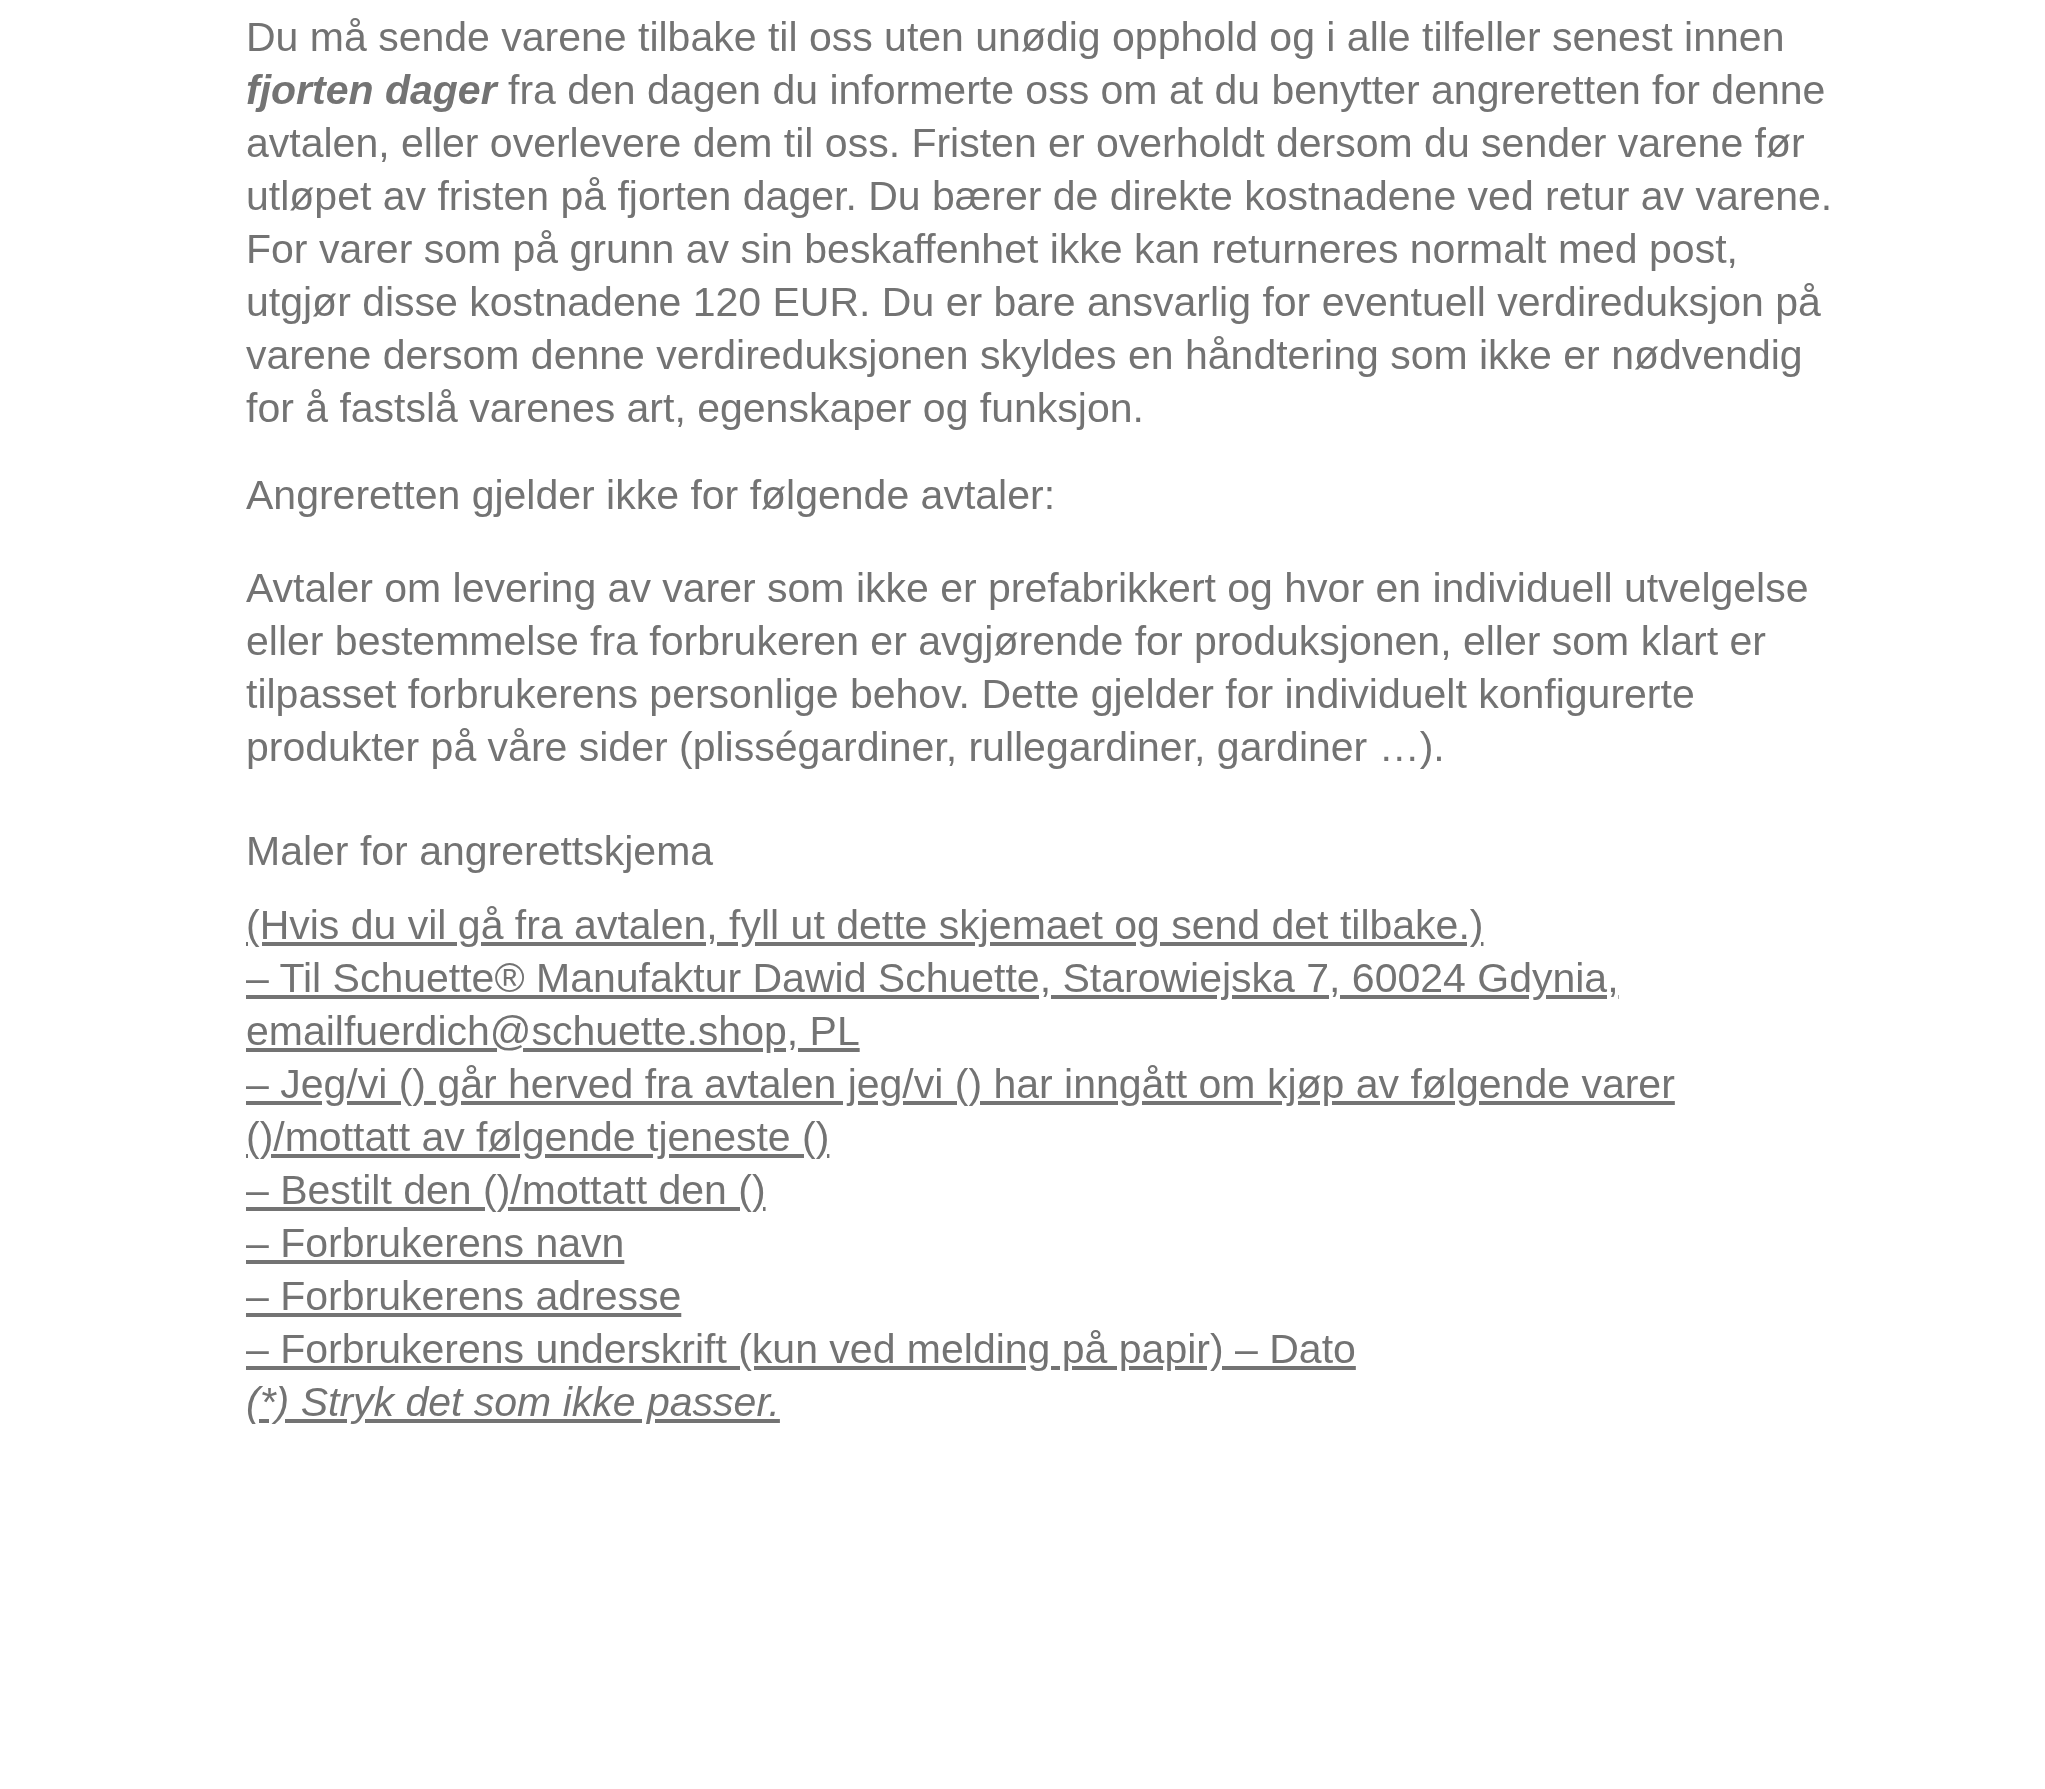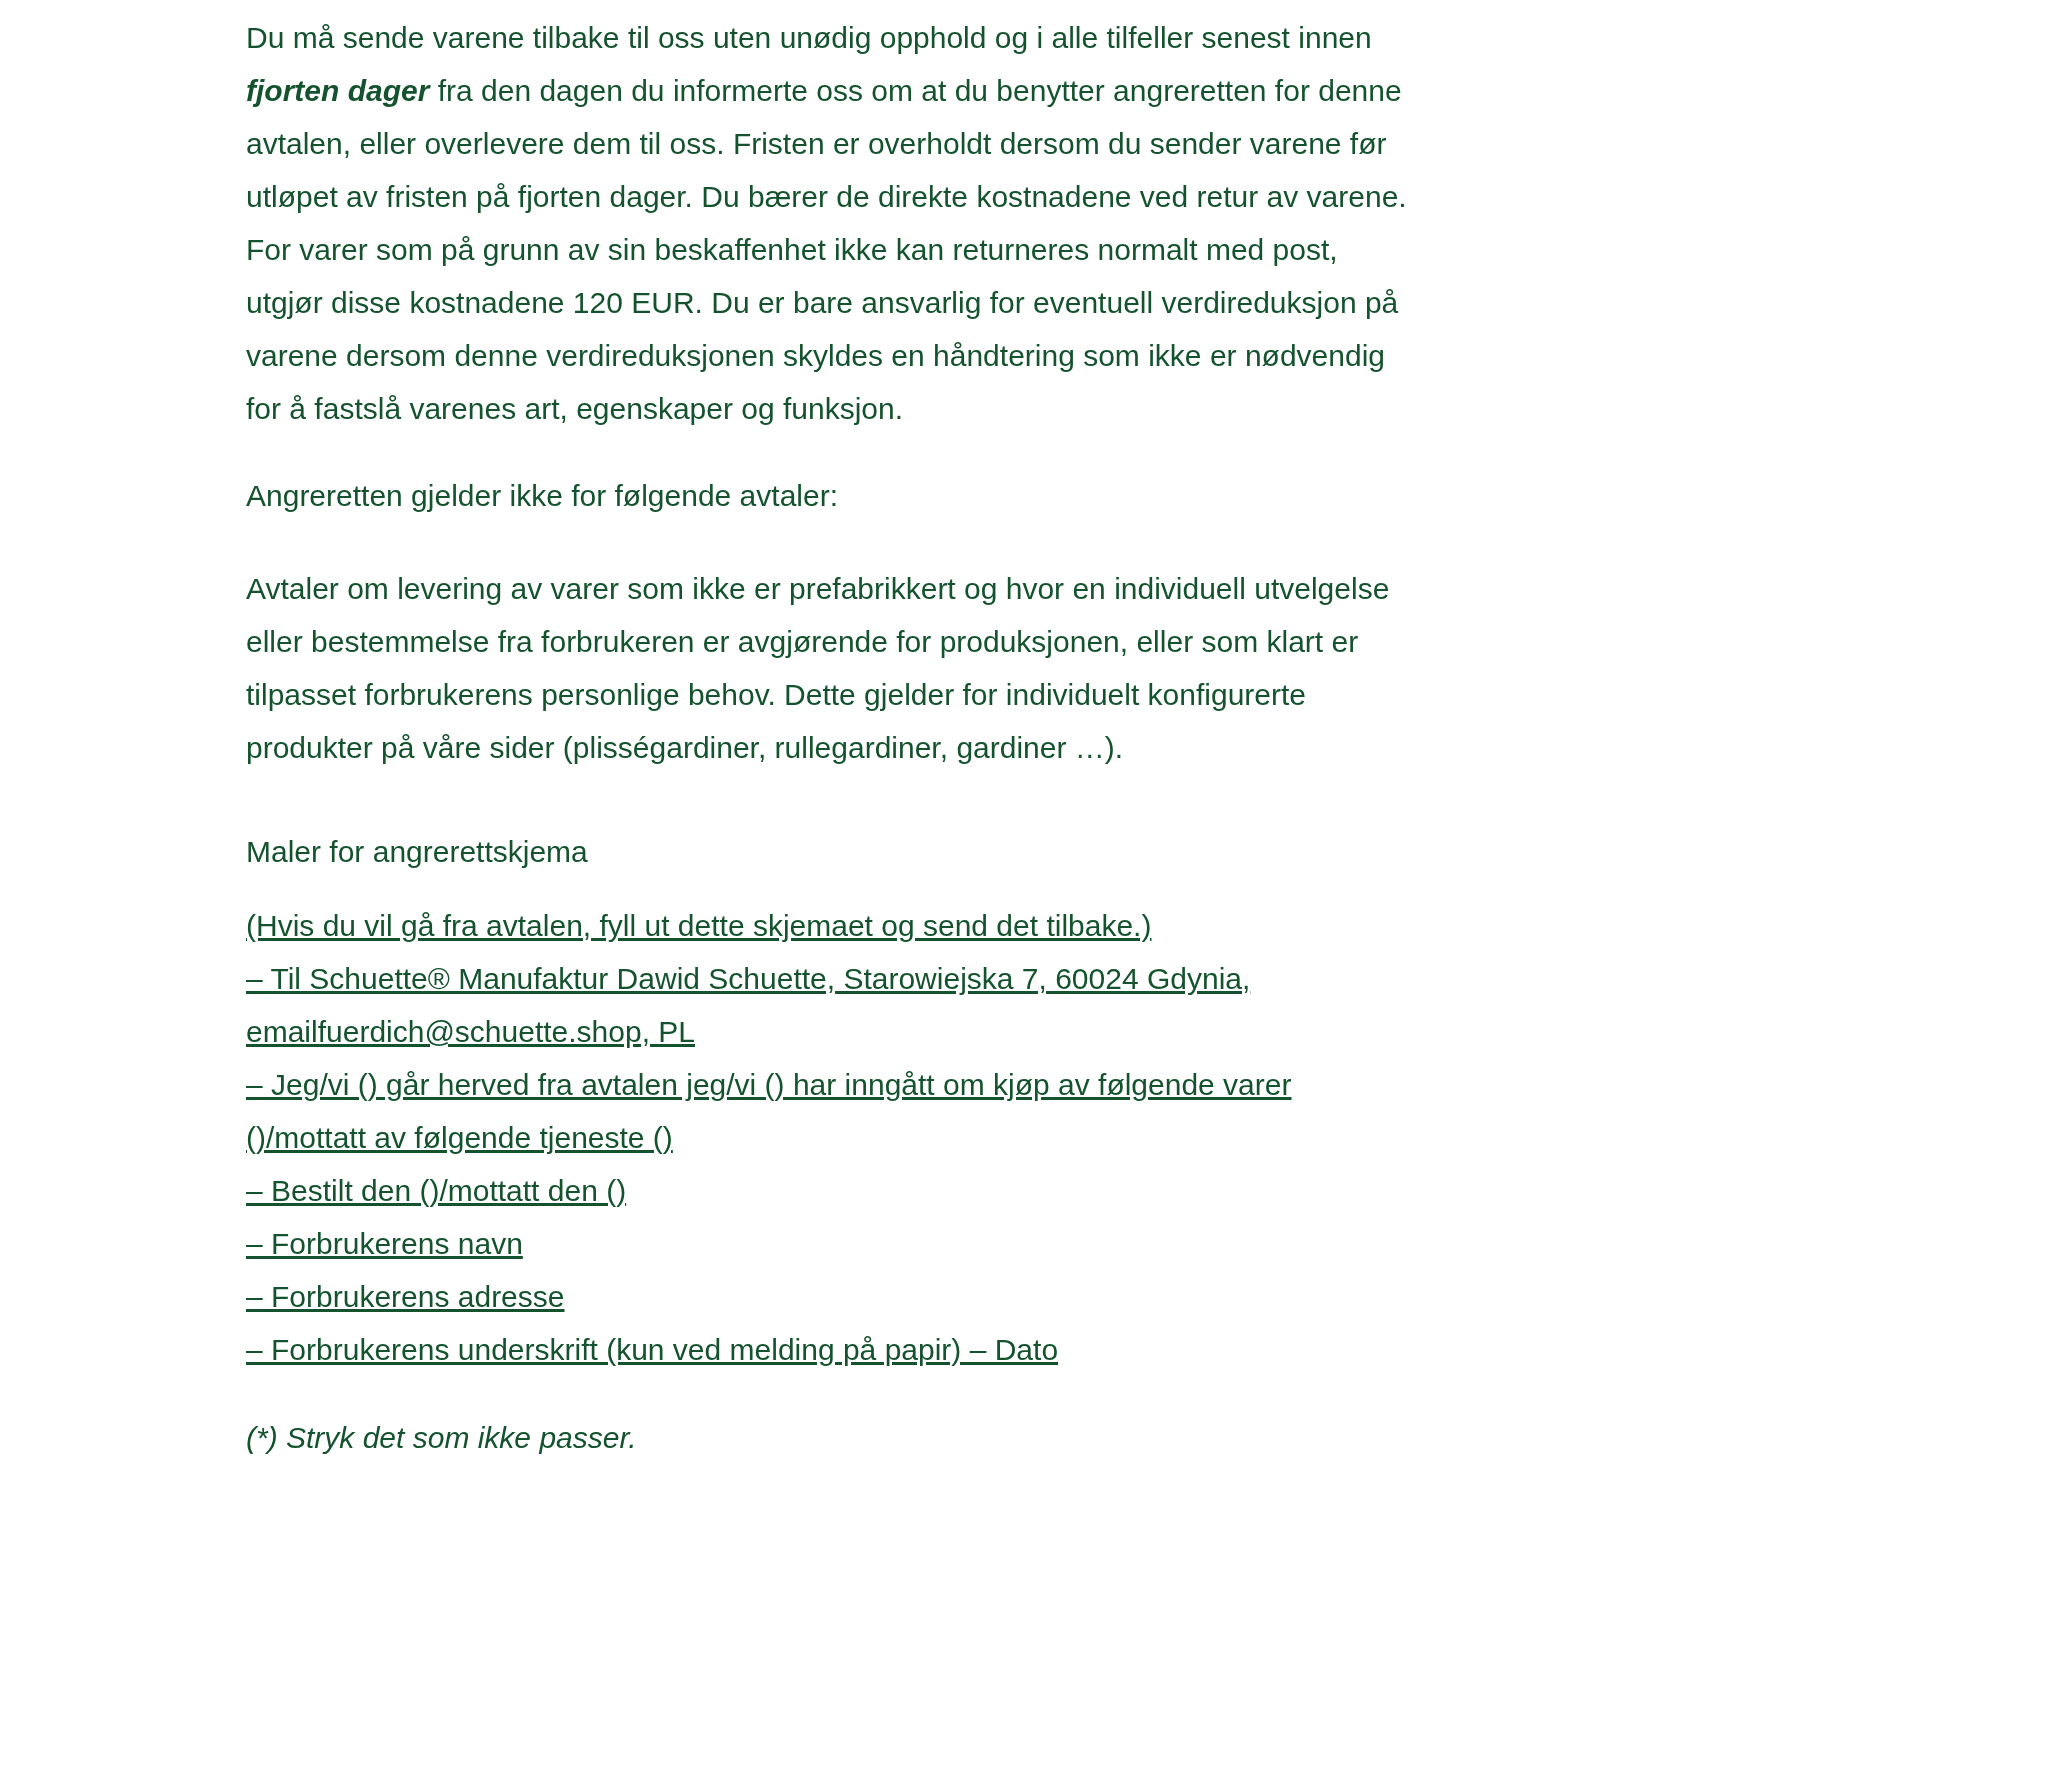--- a/index.html
+++ b/index.html
@@ -10,37 +10,37 @@
     width: 2046px;
     height: 1789px;
     background: #ffffff;
     overflow: hidden;
     font-family: "Liberation Sans", "DejaVu Sans", sans-serif;
   }
   .doc {
     position: absolute;
     left: 246px;
     top: 11.4px;
-    color: #14532d;
-    font-size: 30px;
+    color: #737373;
+    font-size: 41px;
     line-height: 53px;
     font-weight: 400;
   }
   .line {
     white-space: nowrap;
   }
   .block {
     margin: 0;
     padding: 0;
   }
   #exclusions-intro { margin-top: 34px; }
   #exclusions-body  { margin-top: 40px; }
   #form-heading     { margin-top: 51px; font-weight: normal; }
   #form-body        { margin-top: 21px; text-decoration: underline; }
-  #footnote         { margin-top: 35px; font-style: italic; }
+  #footnote         { font-style: italic; text-decoration: underline; }
   .bold { font-weight: bold; font-style: italic; }
 </style>
 </head>
 <body>
 
 <main class="doc">
 
   <section class="block" id="intro">
     <div class="line">Du må sende varene tilbake til oss uten unødig opphold og i alle tilfeller senest innen</div>
     <div class="line"><span class="bold">fjorten dager</span><span> fra den dagen du informerte oss om at du benytter angreretten for denne</span></div>

